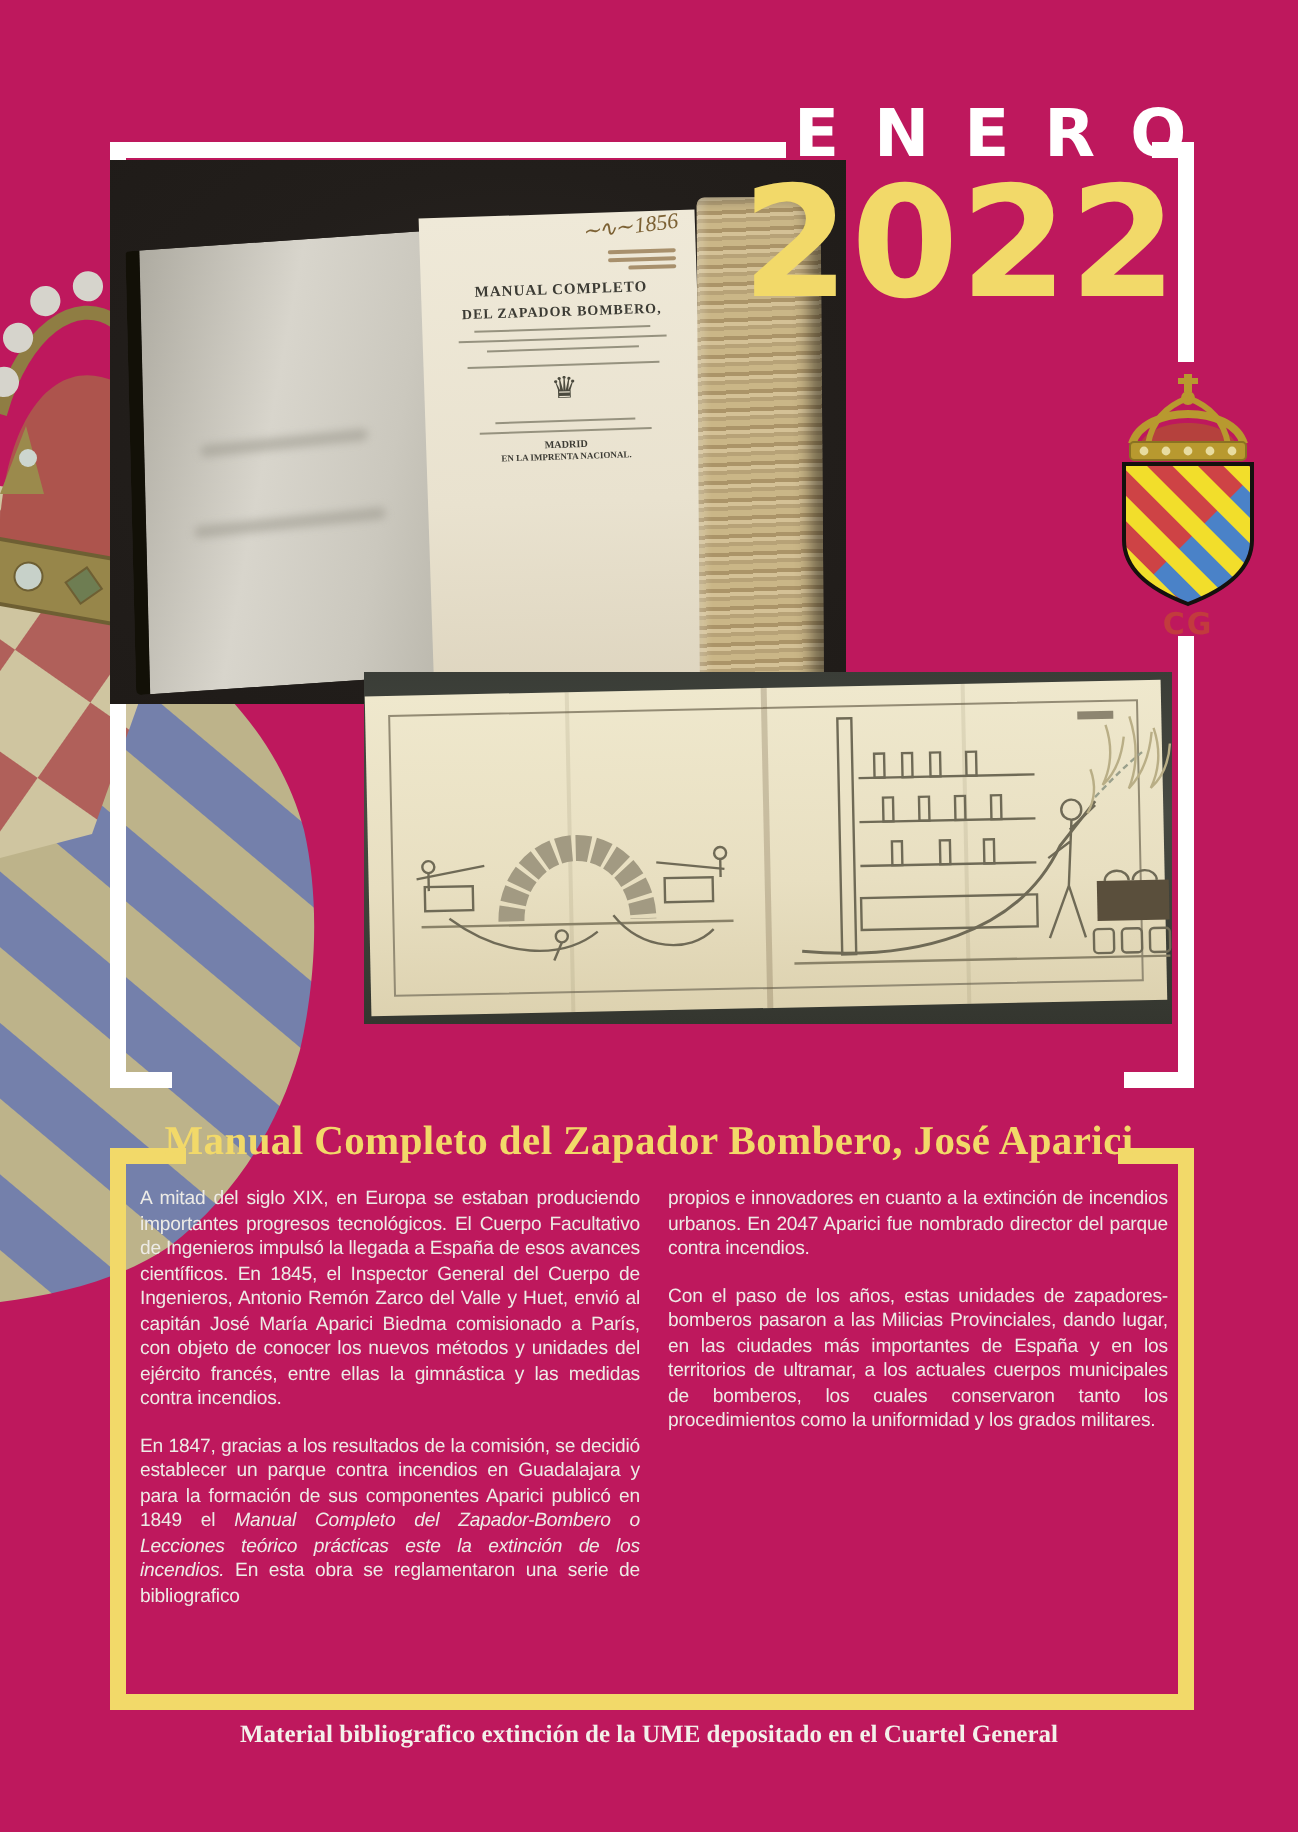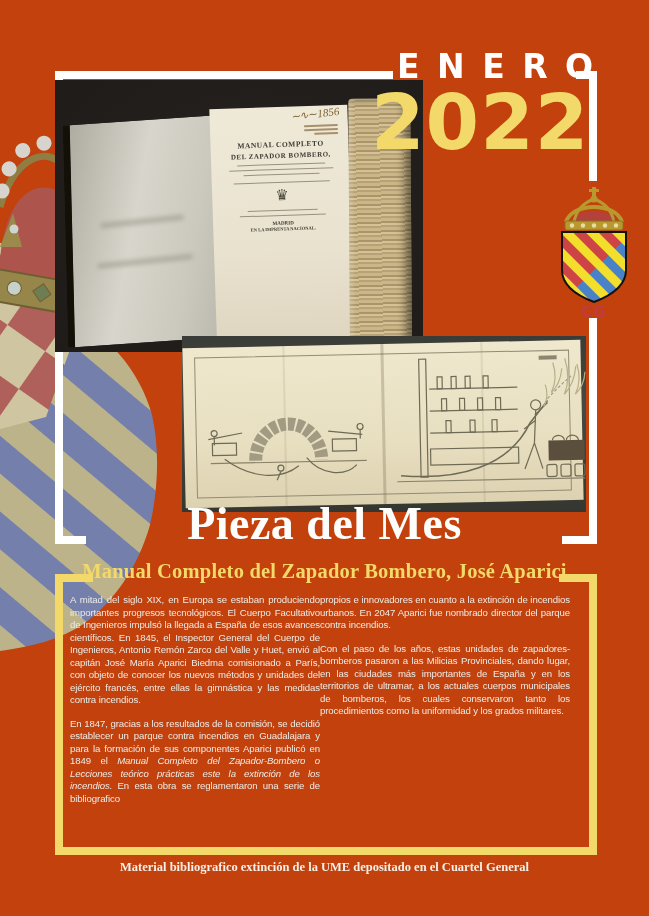--- a/index.html
+++ b/index.html
@@ -1,18 +1,18 @@
 <!DOCTYPE html>
 <html><head>
 <meta charset="utf-8">
 <style>
   html,body{margin:0;padding:0;background:#111;}
   .poster{
     position:relative;width:649px;height:916px;overflow:hidden;
-    background:#c2410c;
+    background:#be185d;
     font-family:"Liberation Sans","DejaVu Sans",sans-serif;
   }
   
   .seg{position:absolute;}
   .seg.white{background:#ffffff;}
   .seg.yellow{background:#f2d969;}
 
   
   .month{
     position:absolute;left:397px;top:50px;
@@ -88,21 +88,21 @@
   }
   .subtitle{
     position:absolute;left:0;top:560px;width:100%;text-align:center;z-index:6;
     color:#f2d969;font-family:"Liberation Serif","DejaVu Serif",serif;
     font-weight:bold;font-size:20.5px;line-height:1.1;letter-spacing:0.2px;
   }
 
   
   .cols{
     position:absolute;left:70px;top:594px;width:514px;z-index:6;
-    display:flex;gap:0;
+    display:flex;gap:14px;
     color:#edebe6;font-size:9.6px;line-height:12.5px;letter-spacing:-0.1px;
     text-align:justify;
   }
   .col{width:250px;}
   .col p{margin:0 0 11px 0;}
   .col i{font-style:italic;}
 
   
   .footer{
     position:absolute;left:0;top:860px;width:100%;text-align:center;z-index:6;
@@ -293,21 +293,20 @@
           <path d="M156,86 a6,5 0 0 1 12,0 M170,86 a6,5 0 0 1 12,0"></path>
           <rect x="150" y="110" width="10" height="12" rx="2"></rect>
           <rect x="164" y="110" width="10" height="12" rx="2"></rect>
           <rect x="178" y="110" width="10" height="12" rx="2"></rect>
           <line x1="0" y1="124" x2="188" y2="124" stroke="#8a8268"></line>
         </g>
       </g>
     </svg>
   </div>
 
-  <div class="title">Pieza del Mes</div>
   <div class="subtitle">Manual Completo del Zapador Bombero, José Aparici</div>
 
   <div class="seg yellow" style="left:55px;top:574px;width:38px;height:8px;z-index:5;"></div>
   <div class="seg yellow" style="left:559px;top:574px;width:38px;height:8px;z-index:5;"></div>
   <div class="seg yellow" style="left:55px;top:574px;width:8px;height:281px;z-index:5;"></div>
   <div class="seg yellow" style="left:589px;top:574px;width:8px;height:281px;z-index:5;"></div>
   <div class="seg yellow" style="left:55px;top:847px;width:542px;height:8px;z-index:5;"></div>
 
   <div class="cols">
     <div class="col">

